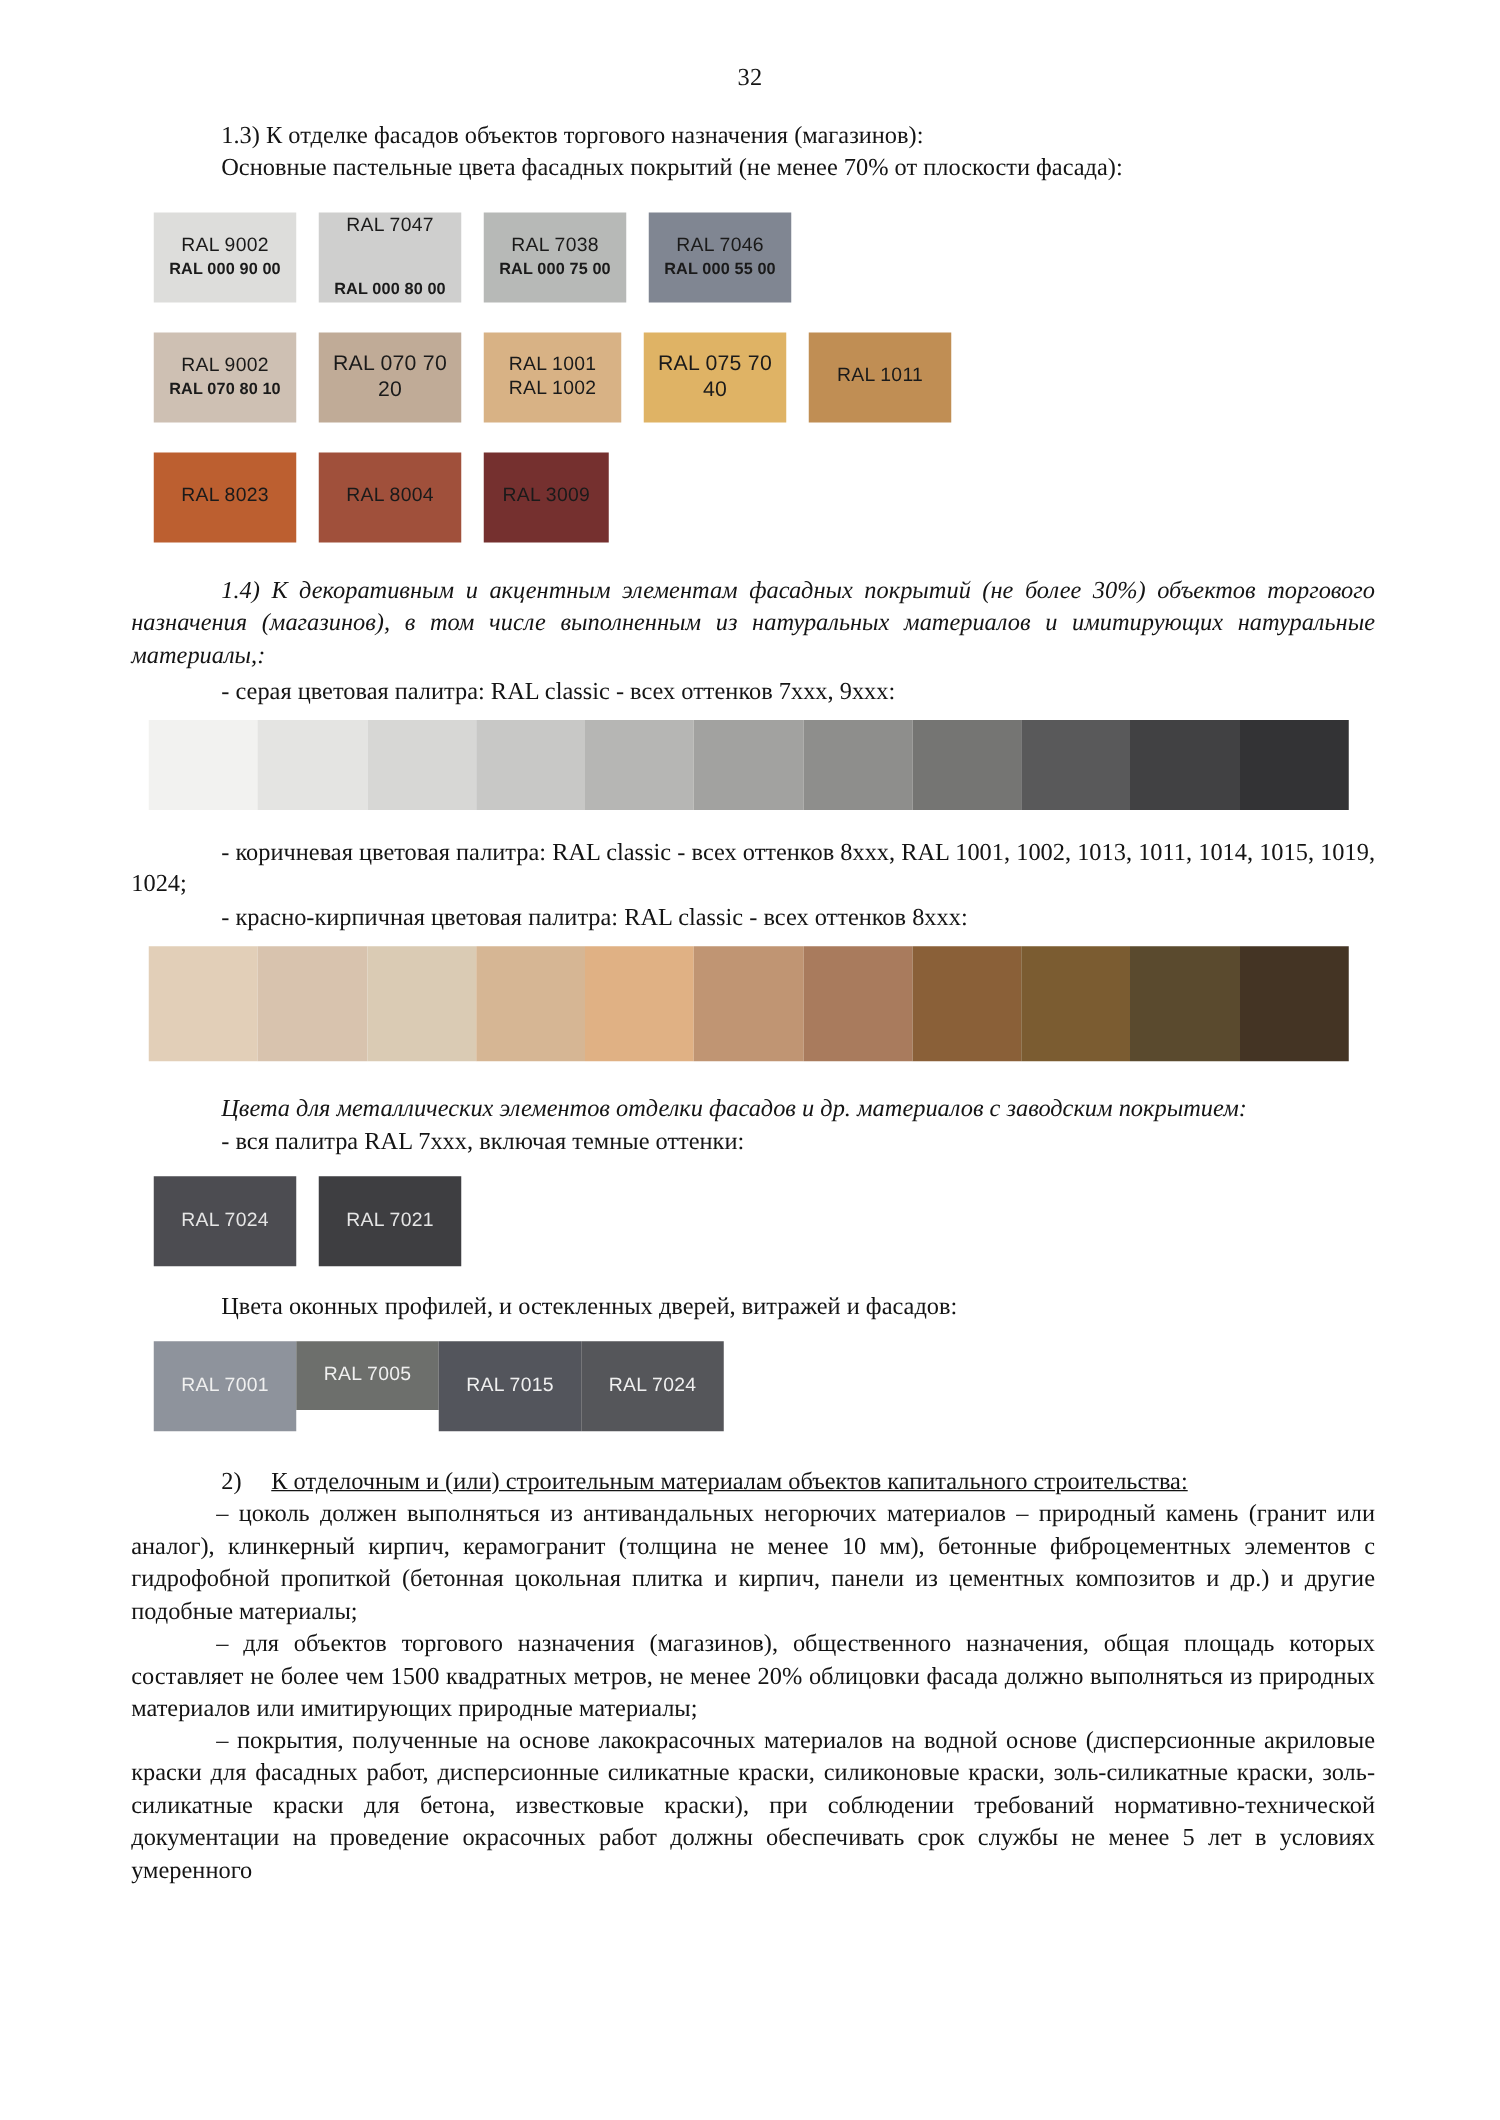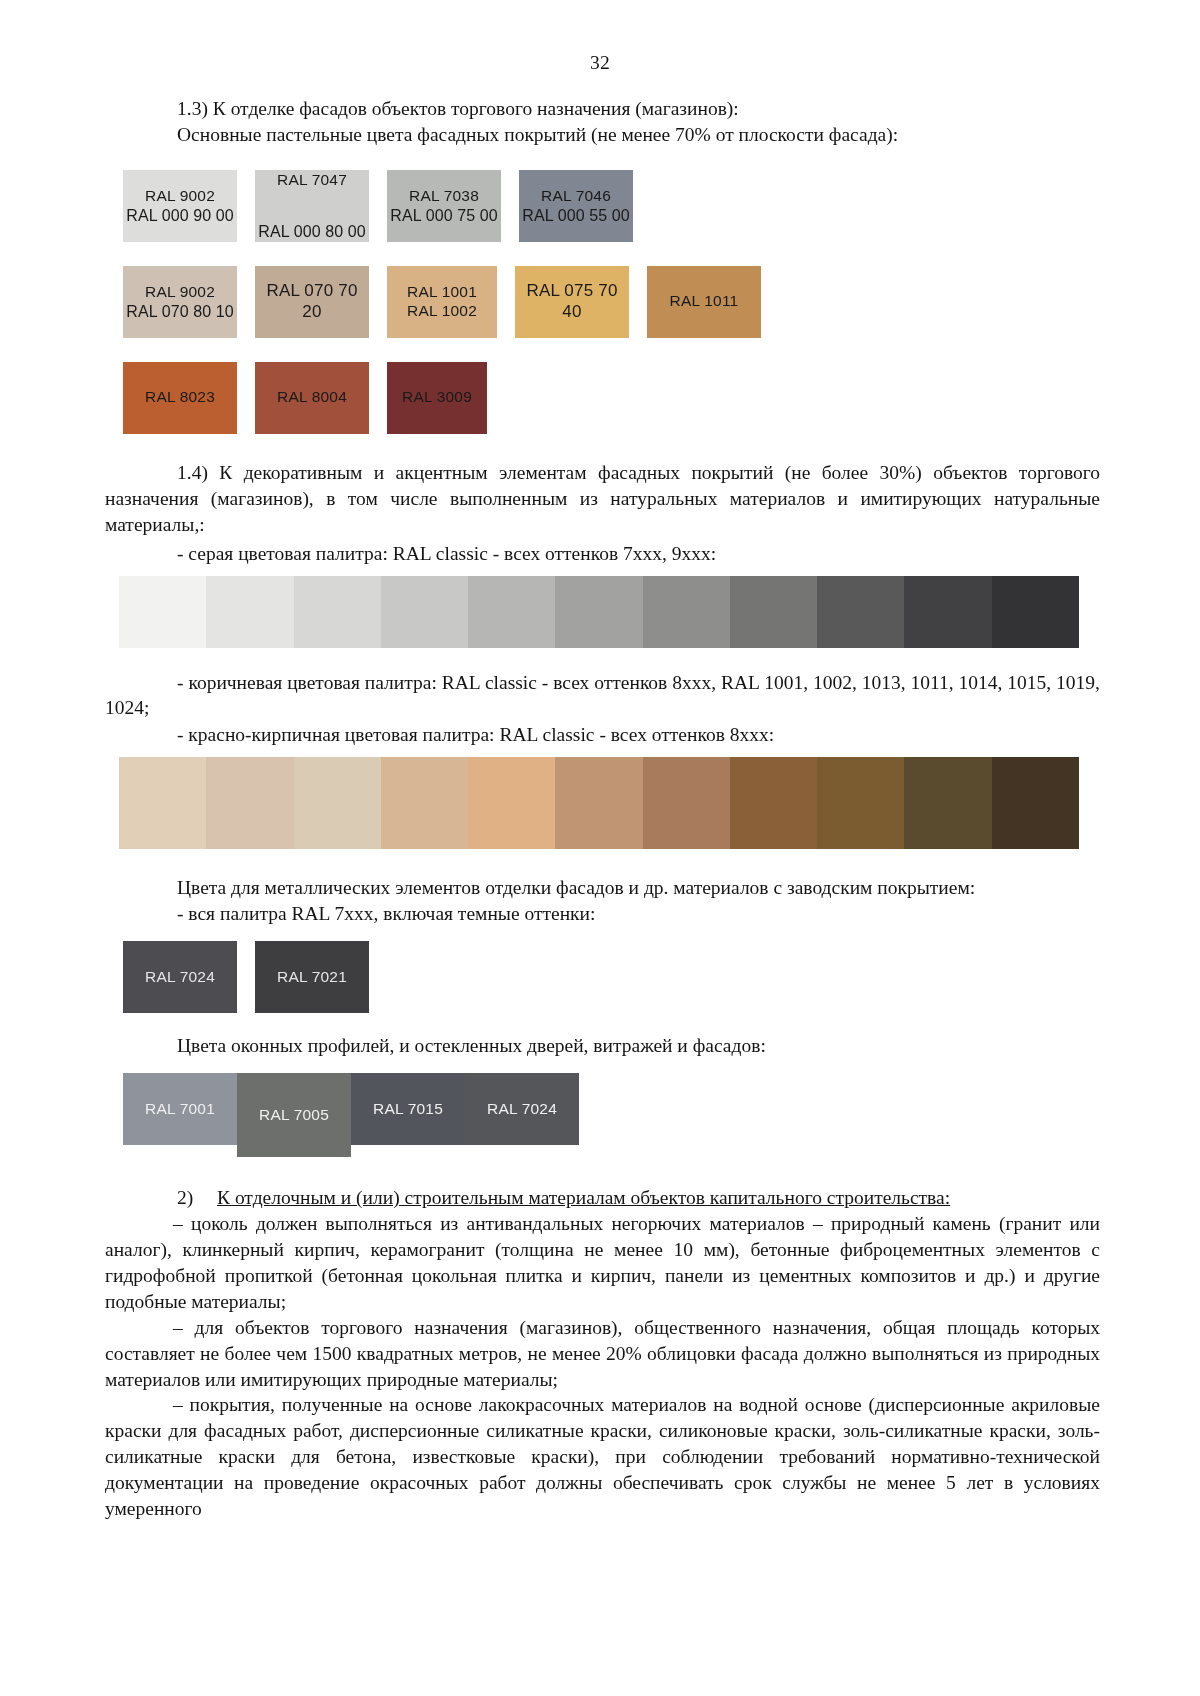--- a/index.html
+++ b/index.html
@@ -33,21 +33,21 @@
     padding-left: 5px;
   }
   p.para {
     font-size: 19.5px;
     line-height: 1.33;
     margin: 0;
     text-align: justify;
     text-justify: inter-word;
   }
   p.nojust { text-align: left; }
-  .indent { text-indent: 72px; }
+  .indent { text-indent: 72px; font-style: italic; }
   .indent-sm { text-indent: 68px; }
   .underline { text-decoration: underline; }
 
   
   .swatch-row {
     display: flex;
     align-items: flex-start;
   }
   .swatch {
     position: relative;
@@ -58,22 +58,22 @@
     font-family: "Liberation Sans", "DejaVu Sans", sans-serif;
     text-align: center;
     box-shadow: 0 0 0 0 transparent;
   }
   .swatch .l1 {
     font-size: 15.5px;
     letter-spacing: 0.2px;
     line-height: 1.22;
   }
   .swatch .l2 {
-    font-size: 16px;
-    font-weight: normal;
+    font-size: 13px;
+    font-weight: bold;
     letter-spacing: 0.1px;
     line-height: 1.22;
   }
   .swatch.bold1 .l1 { font-size: 17px; font-weight: normal; }
 
   
   .strip {
     display: flex;
     width: 100%;
   }
@@ -200,21 +200,21 @@
       </div>
 
     <div style="height:20px"></div>
     <p class="para nojust" style="padding-left:72px">Цвета оконных профилей, и остекленных дверей, витражей и фасадов:</p>
 
     <div style="height:14px"></div>
     <div class="swatch-row" id="window-row" style="padding-left:18px; ">
         <div class="swatch" style="width: 114px; height: 72px; background: rgb(142, 147, 156); color: rgb(240, 240, 240);">
           <div class="l1">RAL 7001</div>
         </div>
-        <div class="swatch" style="width: 114px; height: 84px; background: rgb(109, 111, 108); color: rgb(240, 240, 240);">
+        <div class="swatch" style="width: 114px; height: 55px; background: rgb(109, 111, 108); color: rgb(240, 240, 240);">
           <div class="l1">RAL 7005</div>
         </div>
         <div class="swatch" style="width: 114px; height: 72px; background: rgb(83, 85, 92); color: rgb(240, 240, 240);">
           <div class="l1">RAL 7015</div>
         </div>
         <div class="swatch" style="width: 114px; height: 72px; background: rgb(85, 86, 90); color: rgb(240, 240, 240);">
           <div class="l1">RAL 7024</div>
         </div>
       </div>
 

